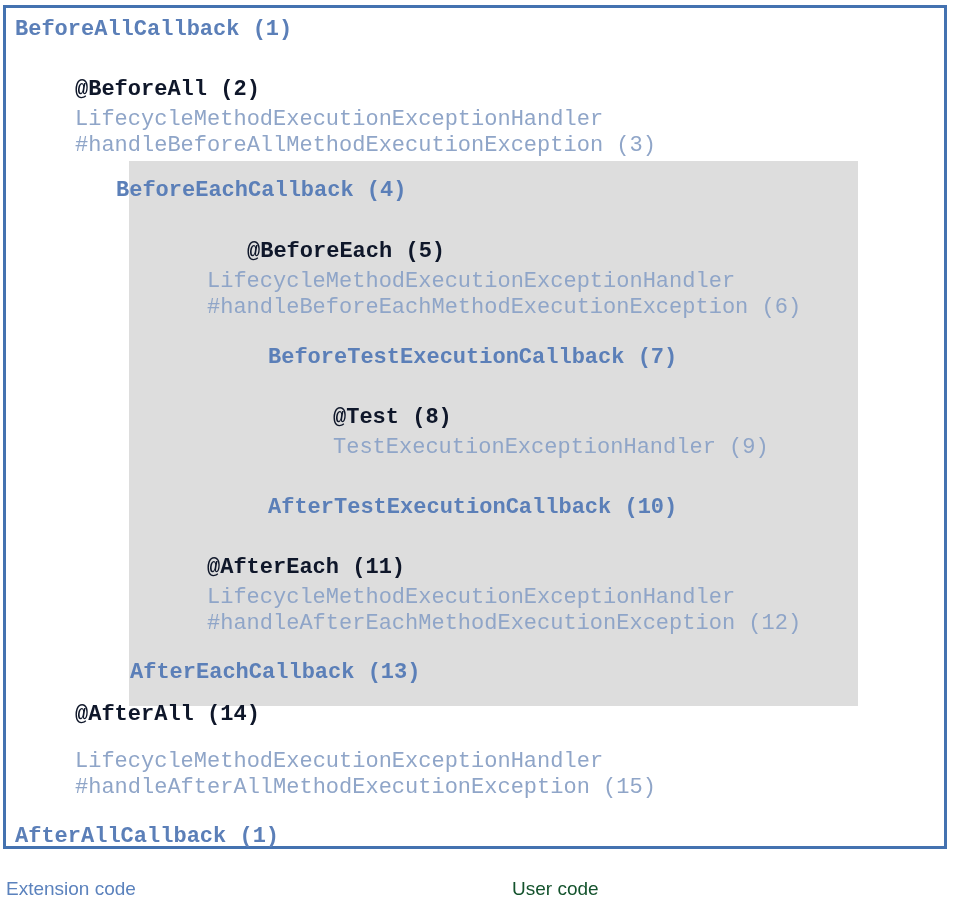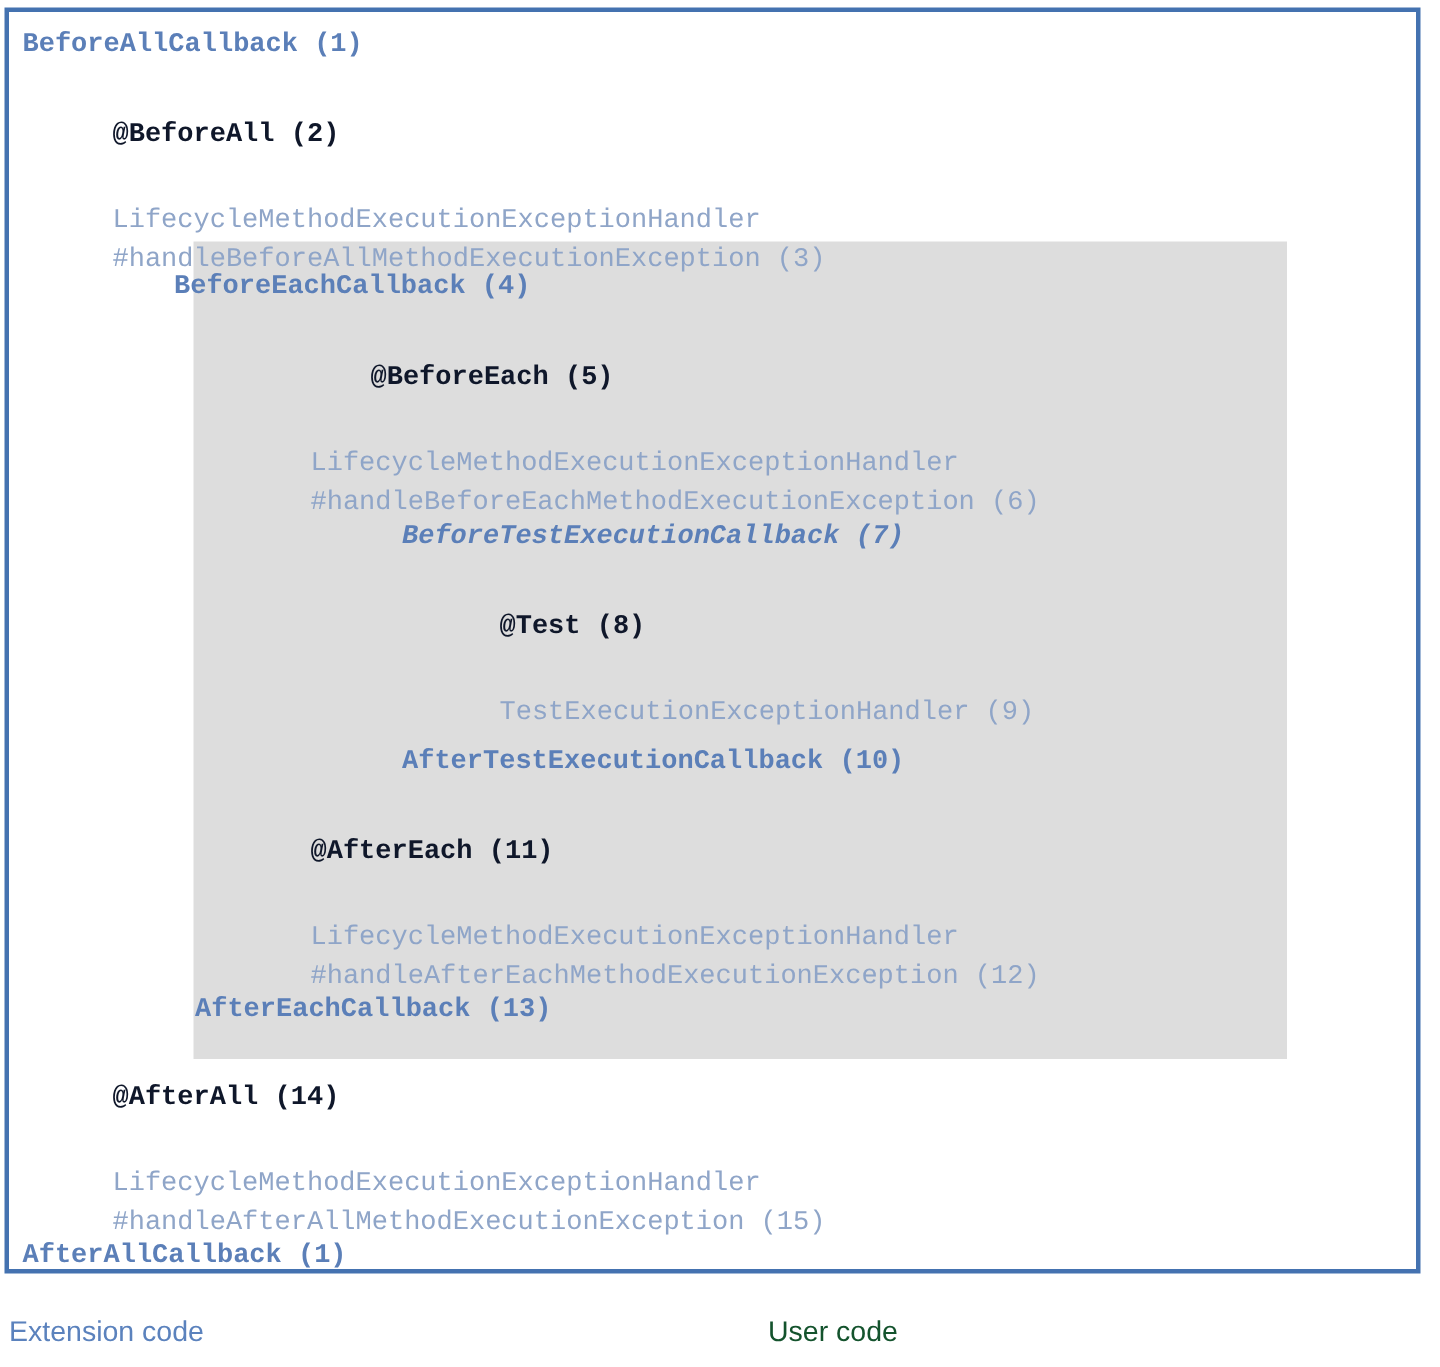--- a/index.html
+++ b/index.html
@@ -36,36 +36,35 @@
     width: 729px;
     height: 545px;
     background: #dddddd;
   }
 
   
   .code-line {
     position: absolute;
     white-space: pre;
     font-family: "Liberation Mono", "DejaVu Sans Mono", monospace;
-    font-size: 18px;
+    font-size: 22px;
     line-height: 26px;
     letter-spacing: 0px;
   }
   .ext {            
     color: #5b7fb8;
     font-weight: bold;
   }
   .usr {            
     color: #0f172a;
     font-weight: bold;
   }
   .handler {        
     color: #8fa5c8;
     font-weight: normal;
-    margin-top: 27px;
   }
 
   
   #legend {
     position: absolute;
     left: 0;
     top: 878px;
     width: 932px;
     height: 33px;
     font-family: "Liberation Sans", "DejaVu Sans", sans-serif;
@@ -87,29 +86,29 @@
 
   <div id="code-lines">
       <div class="code-line ext" style="left: 9px; top: 9px;">BeforeAllCallback (1)</div>
       <div class="code-line usr" style="left: 69px; top: 69px;">@BeforeAll (2)</div>
       <div class="code-line handler" style="left: 69px; top: 99px;">LifecycleMethodExecutionExceptionHandler</div>
       <div class="code-line handler" style="left: 69px; top: 125px;">#handleBeforeAllMethodExecutionException (3)</div>
       <div class="code-line ext" style="left: 110px; top: 170px;">BeforeEachCallback (4)</div>
       <div class="code-line usr" style="left: 201px; top: 231px; margin-left: 40px;">@BeforeEach (5)</div>
       <div class="code-line handler" style="left: 201px; top: 261px;">LifecycleMethodExecutionExceptionHandler</div>
       <div class="code-line handler" style="left: 201px; top: 287px;">#handleBeforeEachMethodExecutionException (6)</div>
-      <div class="code-line ext" style="left: 262px; top: 337px; font-style: italic;">BeforeTestExecutionCallback (7)</div>
+      <div class="code-line ext" style="left: 262px; top: 337px;">BeforeTestExecutionCallback (7)</div>
       <div class="code-line usr" style="left: 327px; top: 397px;">@Test (8)</div>
       <div class="code-line handler" style="left: 327px; top: 427px;">TestExecutionExceptionHandler (9)</div>
       <div class="code-line ext" style="left: 262px; top: 487px;">AfterTestExecutionCallback (10)</div>
       <div class="code-line usr" style="left: 201px; top: 547px;">@AfterEach (11)</div>
       <div class="code-line handler" style="left: 201px; top: 577px;">LifecycleMethodExecutionExceptionHandler</div>
       <div class="code-line handler" style="left: 201px; top: 603px;">#handleAfterEachMethodExecutionException (12)</div>
       <div class="code-line ext" style="left: 124px; top: 652px;">AfterEachCallback (13)</div>
-      <div class="code-line usr" style="left: 69px; top: 711px; text-align: center;">@AfterAll (14)</div>
+      <div class="code-line usr" style="left: 69px; top: 694px; text-align: center;">@AfterAll (14)</div>
       <div class="code-line handler" style="left: 69px; top: 741px;">LifecycleMethodExecutionExceptionHandler</div>
       <div class="code-line handler" style="left: 69px; top: 767px;">#handleAfterAllMethodExecutionException (15)</div>
       <div class="code-line ext" style="left: 9px; top: 816px;">AfterAllCallback (1)</div>
     </div>
 
 </div>
 
 <div id="legend">
   <span class="legend-item" id="legend-extension-code">Extension code</span>
   <span class="legend-item" id="legend-user-code">User code</span>

